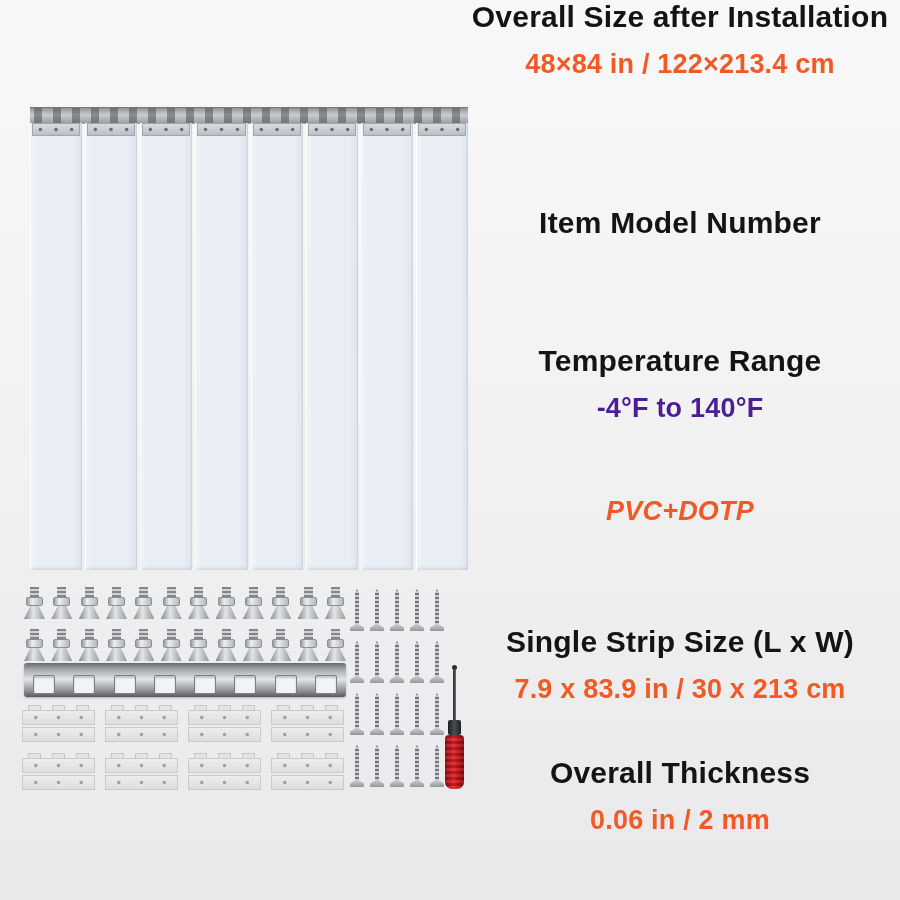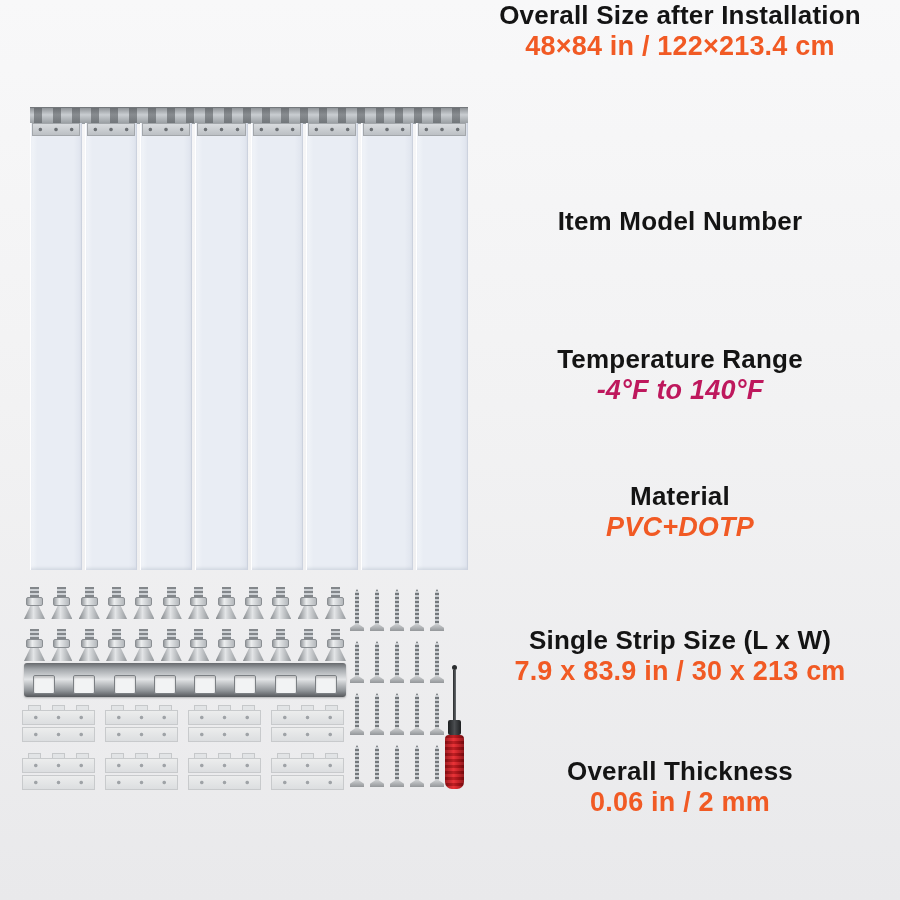--- a/index.html
+++ b/index.html
@@ -111,22 +111,22 @@
   .sd-collar{width:13px;height:15px;background:linear-gradient(90deg,#1e2022,#4a4d50,#1e2022);border-radius:2px;margin:0 auto;}
   .sd-handle{
     width:19px;height:54px;margin:0 auto;border-radius:4px 4px 7px 7px;
     background:
       repeating-linear-gradient(180deg,rgba(0,0,0,.18) 0 3px,rgba(255,255,255,.06) 3px 6px),
       linear-gradient(90deg,#9c0f15 0%,#e8262b 45%,#c4161c 70%,#8c0d12 100%);
   }
 
   
   .spec{position:absolute;left:462px;width:436px;text-align:center;font-weight:bold;}
-  .spec-label{font-size:26px;color:#141414;letter-spacing:.2px;}
-  .spec-value{font-size:27px;letter-spacing:.2px;}
+  .spec-label{font-size:30px;color:#141414;letter-spacing:.2px;}
+  .spec-value{font-size:27px;margin-top:15px;letter-spacing:.2px;}
   .spec:nth-of-type(1){top:70px;}
   .spec:nth-of-type(2){top:206px;}
   .spec:nth-of-type(3){top:344px;}
   .spec:nth-of-type(4){top:481px;}
   .spec:nth-of-type(5){top:625px;}
   .spec:nth-of-type(6){top:756px;}
 </style>
 </head>
 <body>
 
@@ -457,24 +457,23 @@
       <div class="sd-handle"></div>
     </div>
   </div>
 </div>
 
 <div class="spec">
   <div class="spec-label">Item Model Number</div>
 </div>
 <div class="spec">
   <div class="spec-label">Temperature Range</div>
-  <div class="spec-value accent" style="color: #be185d; font-style: italic;">-4°F to 140°F</div>
-</div>
-<div class="spec">
-  <div class="spec-label">Material</div>
+  <div class="spec-value accent" style="color: #4c1d95;">-4°F to 140°F</div>
+</div>
+<div class="spec">
   <div class="spec-value accent" style="color: rgb(241, 90, 36); font-style: italic;">PVC+DOTP</div>
 </div>
 <div class="spec">
   <div class="spec-label">Single Strip Size (L x W)</div>
   <div class="spec-value accent" style="color: rgb(241, 90, 36);">7.9 x 83.9 in / 30 x 213 cm</div>
 </div>
 <div class="spec">
   <div class="spec-label">Overall Thickness</div>
   <div class="spec-value accent" style="color: rgb(241, 90, 36);">0.06 in / 2 mm</div>
 </div>

